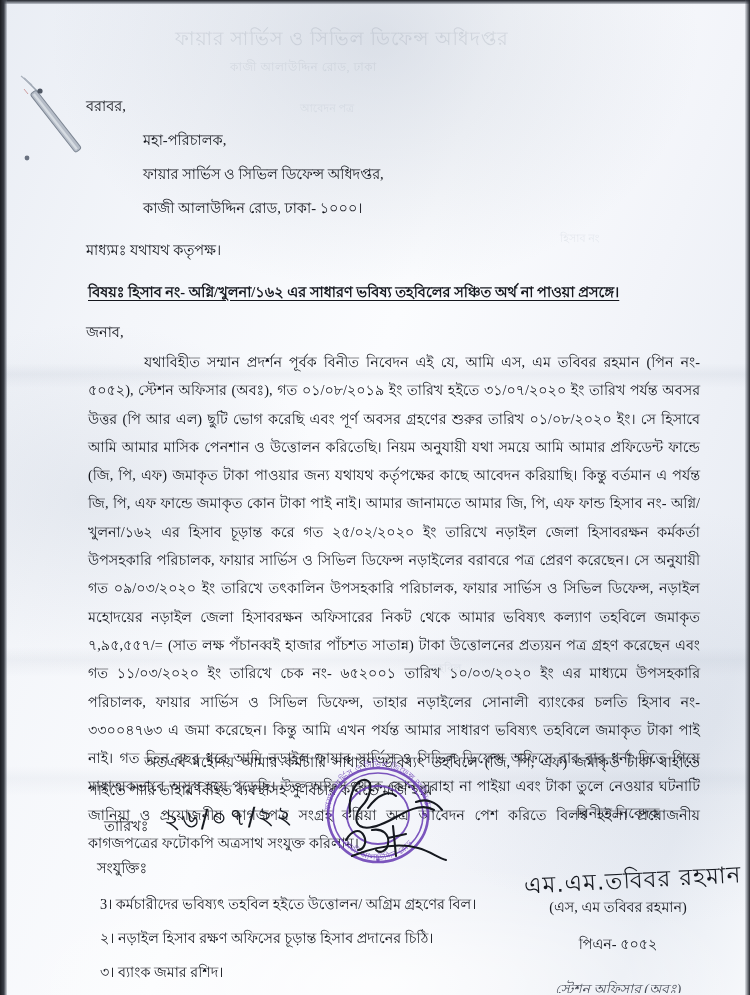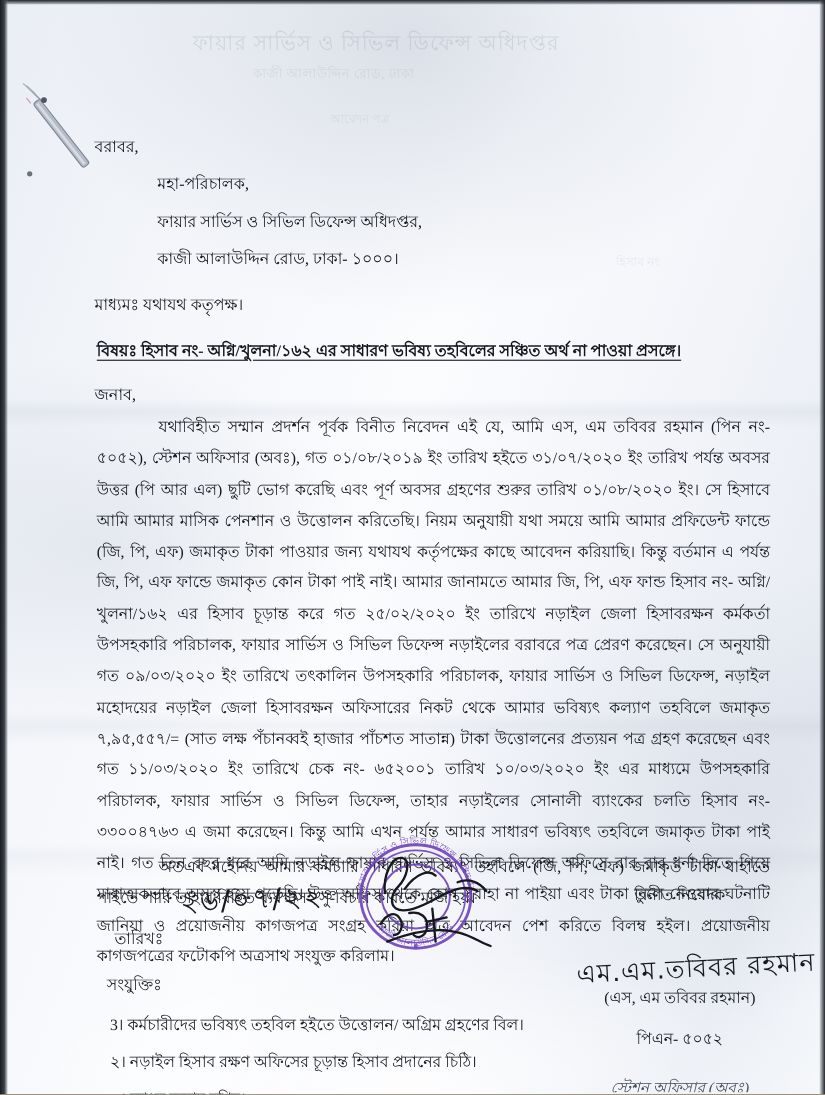--- a/index.html
+++ b/index.html
@@ -5,21 +5,21 @@
   html, body {
     margin: 0;
     padding: 0;
     background: #2b2b2b;
   }
   #page {
     position: relative;
     width: 750px;
     height: 995px;
     overflow: hidden;
-    background: #fef9c3;
+    background: #7dd3fc;
     font-family: "Liberation Serif", "DejaVu Serif", serif;
     color: #11131a;
   }
   
   .paper {
     position: absolute;
     inset: 0;
     background:
       radial-gradient(ellipse 60% 35% at 50% 4%, rgba(176,186,202,0.40), rgba(176,186,202,0) 72%),
       radial-gradient(ellipse 45% 25% at 12% 50%, rgba(168,180,198,0.22), rgba(168,180,198,0) 70%),
@@ -75,21 +75,20 @@
   #bleed5 { left: 430px; top: 660px; font-size: 11px; color: rgba(92,104,126,0.10); }
 
   
   .staple { position: absolute; left: 18px; top: 72px; width: 90px; height: 110px; }
 
   
   .doc {
     position: absolute;
     left: 0; top: 0; right: 0; bottom: 0;
     font-size: 14.2px;
-    margin-top: 27px;
   }
   .tline {
     position: absolute;
     white-space: nowrap;
     color: #14161d;
     font-family: "Liberation Serif", "DejaVu Serif", serif;
   }
   .addr      { left: 86px;  font-size: 14.5px; }
   .addr-in   { left: 143px; font-size: 14.5px; }
 

